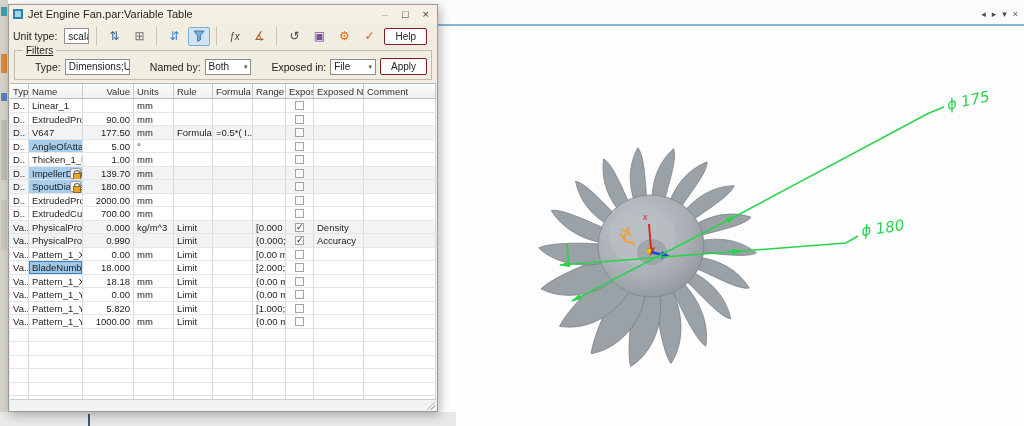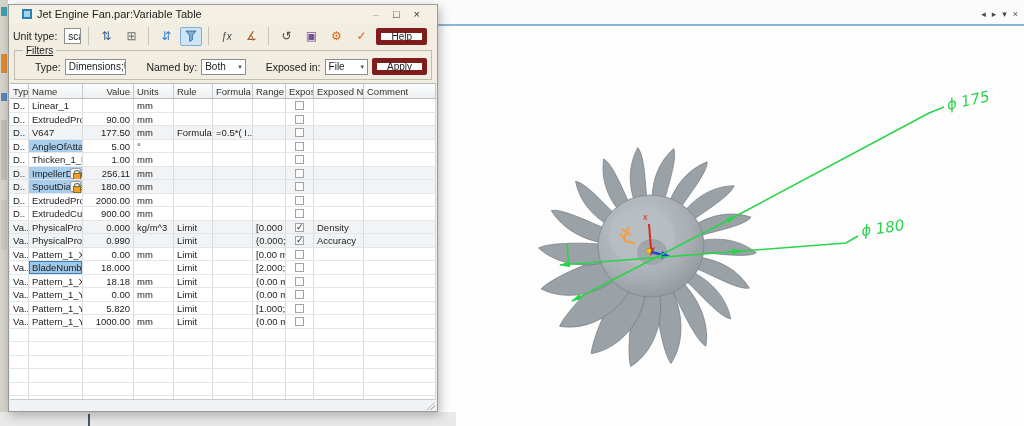--- a/index.html
+++ b/index.html
@@ -30,40 +30,40 @@
 
   
   #viewport-svg{position:absolute;left:440px;top:26px;width:584px;height:400px;}
   .blade{fill:#9aa1a7;stroke:#747d84;stroke-width:0.7;}
   .dim-line{stroke:var(--accent-green);stroke-width:1.6;fill:none;}
   .dim-label{fill:var(--accent-green);font-size:15px;font-style:italic;font-family:"DejaVu Sans",sans-serif;}
 
   
   .dialog{position:absolute;left:8px;top:4px;width:430px;height:408px;background:var(--dialog-bg);
     border:1px solid #9a9a9a;box-shadow:2px 3px 10px rgba(0,0,0,.28);display:flex;flex-direction:column;}
-  .titlebar{height:18px;background:var(--titlebar-bg);display:flex;align-items:center;padding:0 13px;flex:0 0 18px;}
+  .titlebar{height:18px;background:var(--titlebar-bg);display:flex;align-items:center;padding:0 4px;flex:0 0 18px;}
   .title-icon{width:10px;height:10px;margin-right:5px;display:inline-block;position:relative;background:#2e7fb5;}
   .title-icon::after{content:"";position:absolute;left:2px;top:2px;width:6px;height:6px;background:#9fd8e8;}
   .title-text{font-size:11px;color:#222;flex:1;white-space:nowrap;overflow:hidden;}
   .win-btns{display:flex;gap:14px;align-items:center;padding-right:4px;}
   .win-btn{font-size:11px;color:#333;line-height:12px;cursor:default;}
   .win-btn.dim{color:#b9b4a6;}
 
   .toolbar{height:26px;display:flex;align-items:center;padding:0 4px;flex:0 0 26px;gap:4px;}
   .tb-label{font-size:10.5px;color:#222;margin-right:3px;white-space:nowrap;}
   .combo{border:1px solid #8a8f94;background:#fff;height:16px;display:flex;align-items:center;
     justify-content:space-between;font-size:10px;color:#222;padding:0 3px;white-space:nowrap;overflow:hidden;}
   .combo .caret{font-size:7px;color:#555;margin-left:4px;}
   .combo-unit{width:84px;}
   .tb-sep{width:1px;height:18px;background:#c8c4b6;margin:0 3px;}
   .tb-btn{width:22px;height:19px;border:1px solid transparent;border-radius:2px;display:flex;
     align-items:center;justify-content:center;font-size:12px;background:transparent;cursor:default;}
   .tb-btn.active{background:#cfe4f5;border-color:#7ab0d8;}
   .tb-btn svg{display:block;}
-  .help-btn,.apply-btn{border:5px solid #7f1d1d;background:#fff;font-size:10px;color:#222;
+  .help-btn,.apply-btn{border:1px solid #7f1d1d;background:#fff;font-size:10px;color:#222;
     height:17px;padding:0 10px;border-radius:2px;display:flex;align-items:center;}
   .help-btn{margin-left:auto;margin-right:6px;}
 
   .filters{margin:1px 5px 3px 5px;border:1px solid #c0bcae;position:relative;padding:7px 4px 4px 4px;
     display:flex;align-items:center;gap:4px;flex:0 0 auto;}
   .filters-legend{position:absolute;top:-6px;left:8px;background:var(--dialog-bg);font-size:10px;color:#222;padding:0 3px;text-decoration:underline;}
   .combo-type{width:108px;}
   .combo-named{width:76px;}
   .combo-graphics{width:74px;text-align:center;}
   .flt-label{font-size:10.5px;color:#222;white-space:nowrap;margin-left:16px;}
@@ -353,21 +353,21 @@
             <div class="tc center"><span class="cb"></span></div>
             <div class="tc "></div>
             <div class="tc "></div>
           </div>
           <div class="trow shaded">
             <div class="tc right">D..</div>
             <div class="tc ">
               <span class="name-hl">ImpellerDiam</span>
               <span class="lock"></span>
             </div>
-            <div class="tc right">256.11</div>
+            <div class="tc right">139.70</div>
             <div class="tc ">mm</div>
             <div class="tc "></div>
             <div class="tc "></div>
             <div class="tc "></div>
             <div class="tc center"><span class="cb"></span></div>
             <div class="tc "></div>
             <div class="tc "></div>
           </div>
           <div class="trow shaded">
             <div class="tc right">D..</div>
@@ -392,21 +392,21 @@
             <div class="tc "></div>
             <div class="tc "></div>
             <div class="tc "></div>
             <div class="tc center"><span class="cb"></span></div>
             <div class="tc "></div>
             <div class="tc "></div>
           </div>
           <div class="trow">
             <div class="tc right">D..</div>
             <div class="tc "><span class="">ExtrudedCut...</span></div>
-            <div class="tc right">900.00</div>
+            <div class="tc right">700.00</div>
             <div class="tc ">mm</div>
             <div class="tc "></div>
             <div class="tc "></div>
             <div class="tc "></div>
             <div class="tc center"><span class="cb"></span></div>
             <div class="tc "></div>
             <div class="tc "></div>
           </div>
           <div class="trow shaded">
             <div class="tc right">Va..</div>

